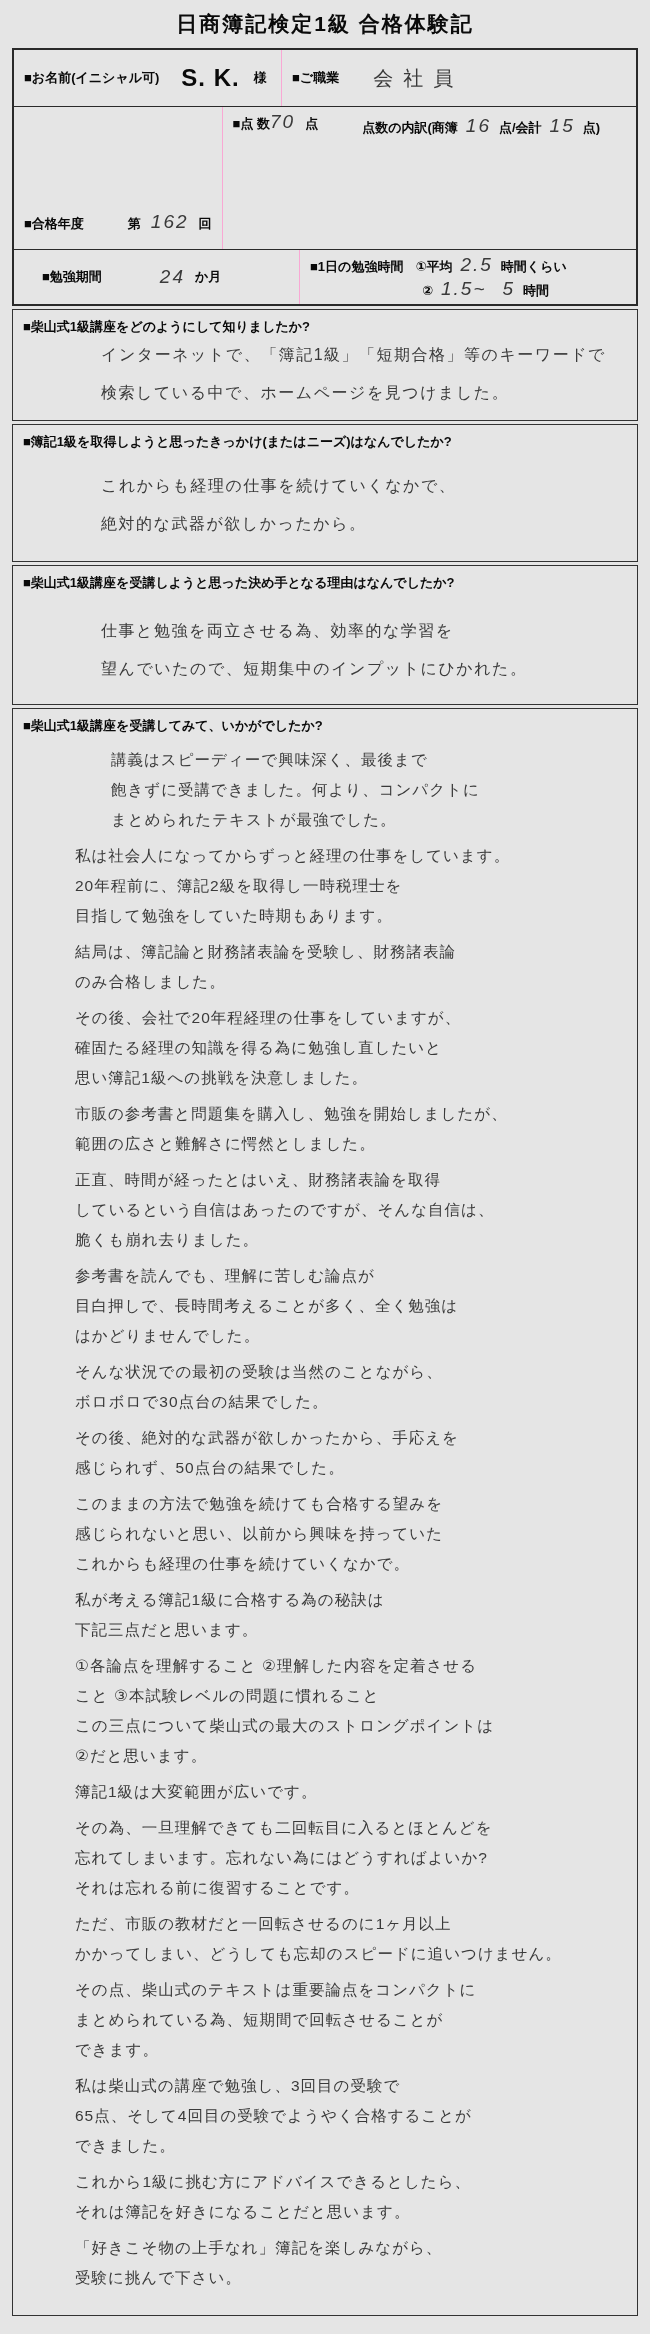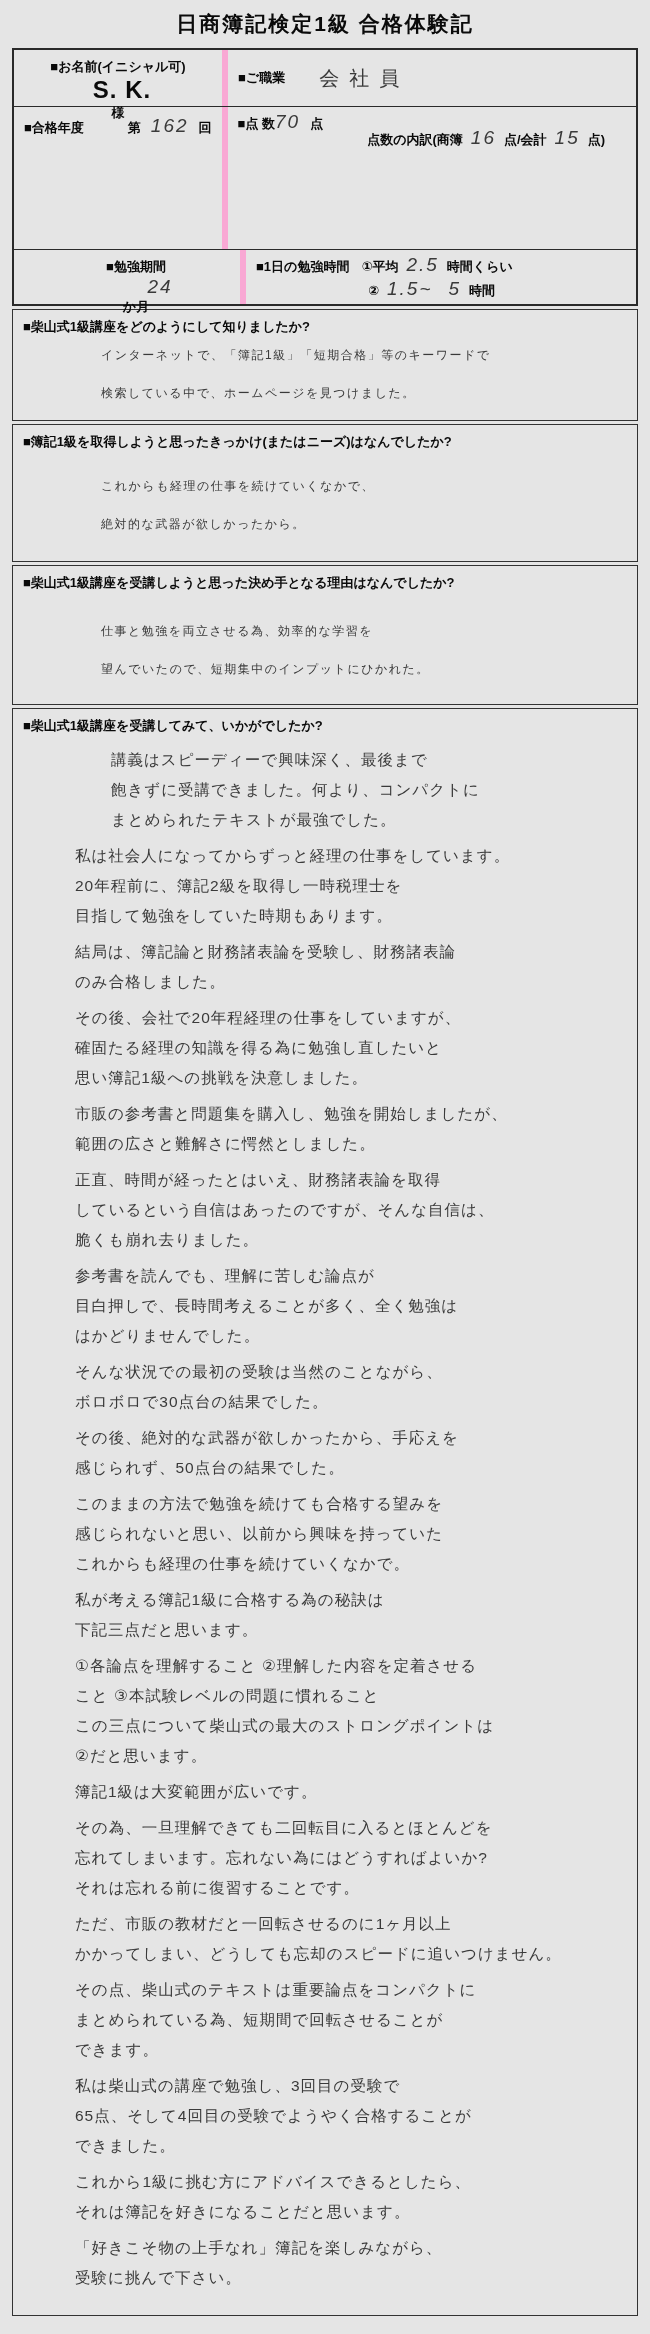--- a/index.html
+++ b/index.html
@@ -4,50 +4,50 @@
 <style>
   html,body{margin:0;padding:0;background:#fff;}
   body{width:650px;font-family:"Liberation Sans","DejaVu Sans",sans-serif;color:#111;}
   .page{box-sizing:border-box;width:650px;height:2334px;padding:6px 12px;background:#e5e5e5;overflow:hidden;}
   .title{text-align:center;font-size:21px;font-weight:bold;letter-spacing:2px;margin:4px 0 10px 0;color:#0a0a0a;}
   
   .itable{border:2px solid #2a2a2a;}
   .irow{display:flex;border-bottom:1px solid #2a2a2a;}
   .irow:last-child{border-bottom:none;}
   .cell{box-sizing:border-box;padding:8px 10px;}
-  .cell.left{width:214px;border-right:6px solid #f9a8d4;flex-direction:column;}
+  .cell.left{width:268px;border-right:1px solid #f9a8d4;}
   .cell.right{flex:1;}
   .lbl{font-weight:bold;font-size:13px;color:#0a0a0a;white-space:nowrap;}
   .hw{color:#3a3a3a;font-size:18px;letter-spacing:2px;}
   .hw.num{font-style:italic;font-size:19px;}
   .r1{height:56px;}
   .r1 .cell{display:flex;align-items:center;}
   .typed-name{font-size:24px;font-weight:bold;letter-spacing:1px;margin:0 14px 0 22px;color:#0a0a0a;}
   .occ-val{font-size:20px;letter-spacing:10px;margin-left:34px;}
   .r2{height:142px;}
   .r2 .cell.left{display:flex;align-items:flex-end;padding-bottom:16px;}
   .passrow{display:flex;align-items:baseline;width:100%;}
   .passrow .sp1{margin-left:44px;}
   .passrow .hw{margin:0 10px;}
   .scorecol{display:flex;gap:26px;padding-top:4px;}
   .scoreline{display:flex;align-items:baseline;}
   .scoreline .fill{flex:1;}
-  .bd1{margin-top:16px;}
+  .bd1{margin-top:4px;}
   .bd2{margin-top:22px;padding-left:86px;}
   .inline-hw{margin:0 8px;}
   .r3{height:54px;margin-left:18px;}
   .r3 .cell{display:flex;align-items:center;}
   .r3 .cell.right{display:flex;flex-direction:column;align-items:flex-start;justify-content:center;gap:2px;}
   .dline{display:flex;align-items:baseline;}
   .dline2{padding-left:112px;}
   
   .qbox{border:1px solid #333;margin-top:3px;box-sizing:border-box;padding:8px 10px;}
   .qbox .qlbl{font-weight:bold;font-size:13px;color:#0a0a0a;}
   .q-answer{padding-left:78px;}
-  .hw-line{font-size:12px;color:#3a3a3a;letter-spacing:1.5px;line-height:38px;white-space:nowrap;}
+  .hw-line{font-size:16px;color:#3a3a3a;letter-spacing:1.5px;line-height:38px;white-space:nowrap;}
   .q1{min-height:94px;}
   .q2{min-height:138px;}
   .q2 .q-answer{margin-top:16px;}
   .q3{min-height:140px;}
   .q3 .q-answer{margin-top:20px;}
   .q4{min-height:1608px;}
   .q4-answer{padding-left:52px;margin-top:10px;}
   .q4-answer .hw-line{line-height:30px;font-size:15.5px;letter-spacing:1px;}
   .hw-para{margin-bottom:6px;}
   .hw-para.deep{margin-left:36px;}

